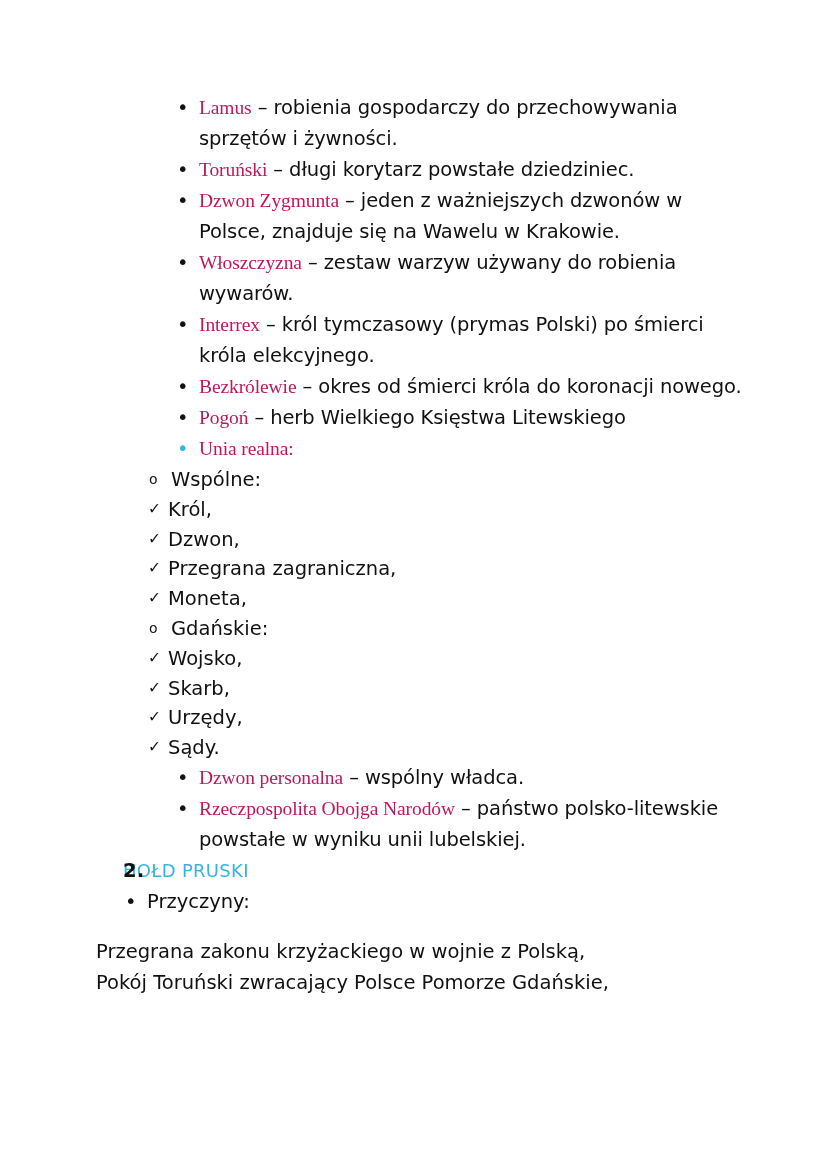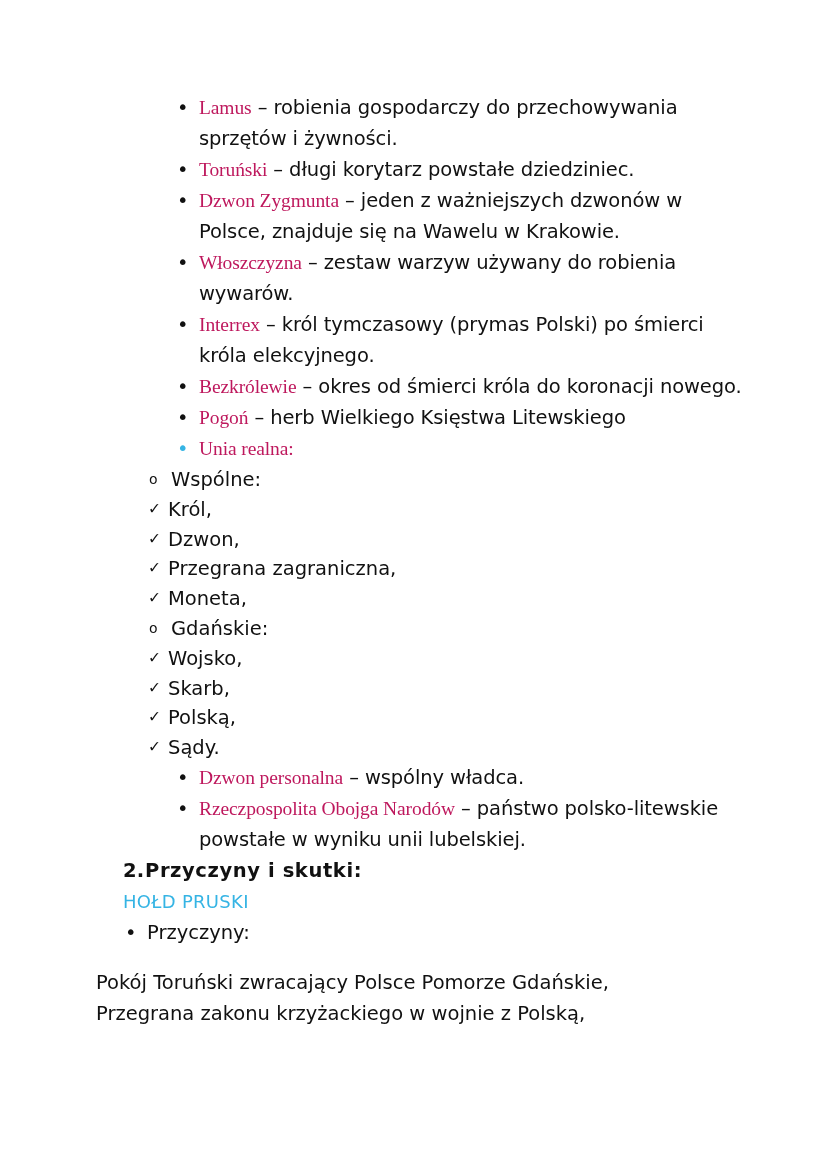--- a/index.html
+++ b/index.html
@@ -242,47 +242,47 @@
       </li>
     </ul>
     <ul class="lvl3">
       <li>
         <span class="bullet-check">✓</span><span>Wojsko,</span>
       </li>
       <li>
         <span class="bullet-check">✓</span><span>Skarb,</span>
       </li>
       <li>
-        <span class="bullet-check">✓</span><span>Polską,</span>
+        <span class="bullet-check">✓</span><span>Urzędy,</span>
       </li>
       <li>
         <span class="bullet-check">✓</span><span>Sądy.</span>
       </li>
     </ul>
 
     <ul class="lvl1">
       <li class="item">
         <span class="bullet black">•</span><span class="term">Dzwon personalna</span><span class="dash"> – </span><span>wspólny władca.</span>
       </li>
       <li class="item">
         <span class="bullet black">•</span><span class="term">Rzeczpospolita Obojga Narodów</span><span class="dash"> – </span><span>państwo polsko-litewskie powstałe w wyniku unii lubelskiej.</span>
       </li>
     </ul>
 
     <div class="numbered">
-      <span class="num">2.</span><span class="spaced">Przyczyny  i  skutki:</span>
+      <span class="num">2.</span>
     </div>
 
     <div class="subheading">HOŁD PRUSKI</div>
 
     <ul class="lvl0">
       <li>
         <span class="bullet">•</span><span>Przyczyny:</span>
       </li>
     </ul>
 
     <div class="para">
+      <span class="para-line">Przegrana zakonu krzyżackiego w wojnie z Polską,</span>
       <span class="para-line">Pokój Toruński zwracający Polsce Pomorze Gdańskie,</span>
-      <span class="para-line">Przegrana zakonu krzyżackiego w wojnie z Polską,</span>
     </div>
 
   </div>
 </div>
 
 </body></html>

